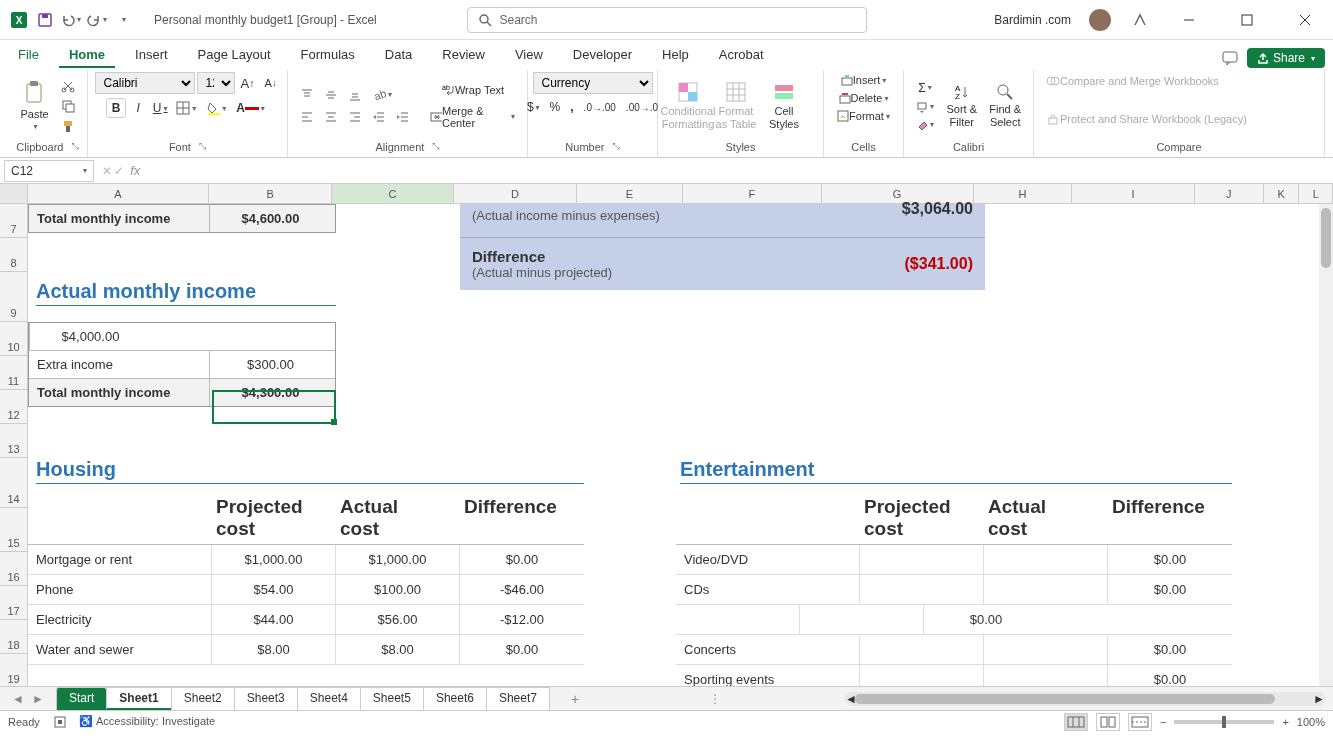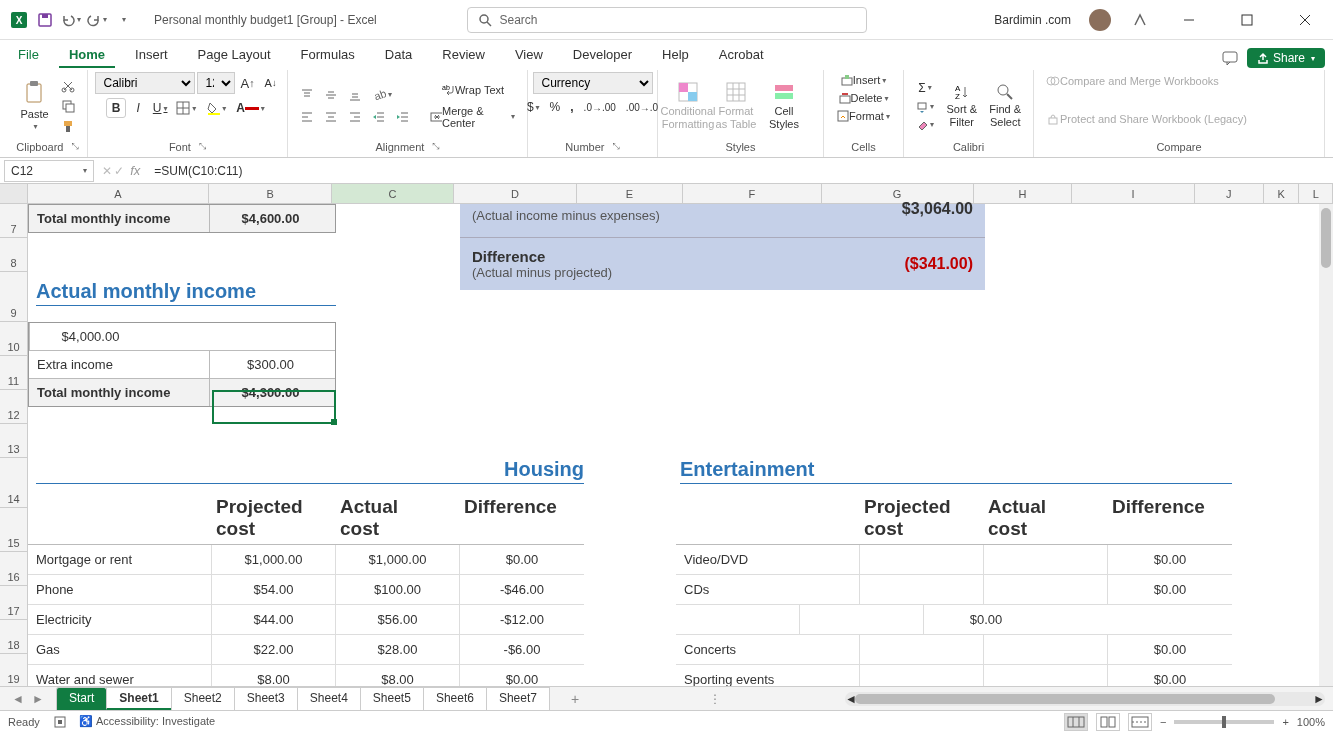--- a/index.html
+++ b/index.html
@@ -534,21 +534,20 @@
 <div class="formula-bar">
   <div class="name-box">
       <span>C12</span>
       <span class="chev">▾</span>
     </div>
   <div class="fx-btns">
     <span style="color:#bbb;">✕</span>
     <span style="color:#bbb;">✓</span>
     <span class="fx-label">fx</span>
   </div>
-  <div class="formula-input">=SUM(C10:C11)</div>
 </div>
 
 <div class="grid-area">
   <div class="col-headers" id="col-headers">
       <div class="corner"></div>
       <div class="col-h" style="width: 184px;">A</div>
       <div class="col-h" style="width: 124px;">B</div>
       <div class="col-h sel" style="width: 124px;">C</div>
       <div class="col-h" style="width: 124px;">D</div>
       <div class="col-h" style="width: 108px;">E</div>
@@ -615,21 +614,21 @@
             <div class="income-val ">$300.00</div>
           </div>
           <div class="income-row" style="background: rgb(242, 242, 242);">
             <div class="income-label bold">Total monthly income</div>
             <div class="income-val bold">$4,300.00</div>
           </div>
         </div>
 
       <div class="active-cell" style="left:184px;top:186px;width:124px;height:34px;"></div>
 
-      <div class="cell-area" style="left:8px;top:254px;width:300px;text-align:right;">
+      <div class="cell-area" style="left:8px;top:254px;width:300px;">
         <div class="section-title" style="width:548px;">Housing</div>
       </div>
       <div class="cell-area cat-table" style="left:0;top:288px;width:556px;" id="housing-table">
           <div class="cat-headrow">
             <div class="cat-head" style="width: 184px;"></div>
             <div class="cat-head" style="width: 124px;">Projected<br>cost</div>
             <div class="cat-head" style="width: 124px;">Actual<br>cost</div>
             <div class="cat-head" style="width: 124px;">Difference</div>
           </div>
           <div class="cat-row">
@@ -642,26 +641,20 @@
             <div class="cat-cell" style="width: 184px;">Phone</div>
             <div class="cat-cell" style="width: 124px;">$54.00</div>
             <div class="cat-cell" style="width: 124px;">$100.00</div>
             <div class="cat-cell" style="width: 124px;">-$46.00</div>
           </div>
           <div class="cat-row">
             <div class="cat-cell" style="width: 184px;">Electricity</div>
             <div class="cat-cell" style="width: 124px;">$44.00</div>
             <div class="cat-cell" style="width: 124px;">$56.00</div>
             <div class="cat-cell" style="width: 124px;">-$12.00</div>
-          </div>
-          <div class="cat-row">
-            <div class="cat-cell" style="width: 184px;">Gas</div>
-            <div class="cat-cell" style="width: 124px;">$22.00</div>
-            <div class="cat-cell" style="width: 124px;">$28.00</div>
-            <div class="cat-cell" style="width: 124px;">-$6.00</div>
           </div>
           <div class="cat-row">
             <div class="cat-cell" style="width: 184px;">Water and sewer</div>
             <div class="cat-cell" style="width: 124px;">$8.00</div>
             <div class="cat-cell" style="width: 124px;">$8.00</div>
             <div class="cat-cell" style="width: 124px;">$0.00</div>
           </div>
         </div>
 
       <div class="cell-area" style="left:652px;top:254px;">

